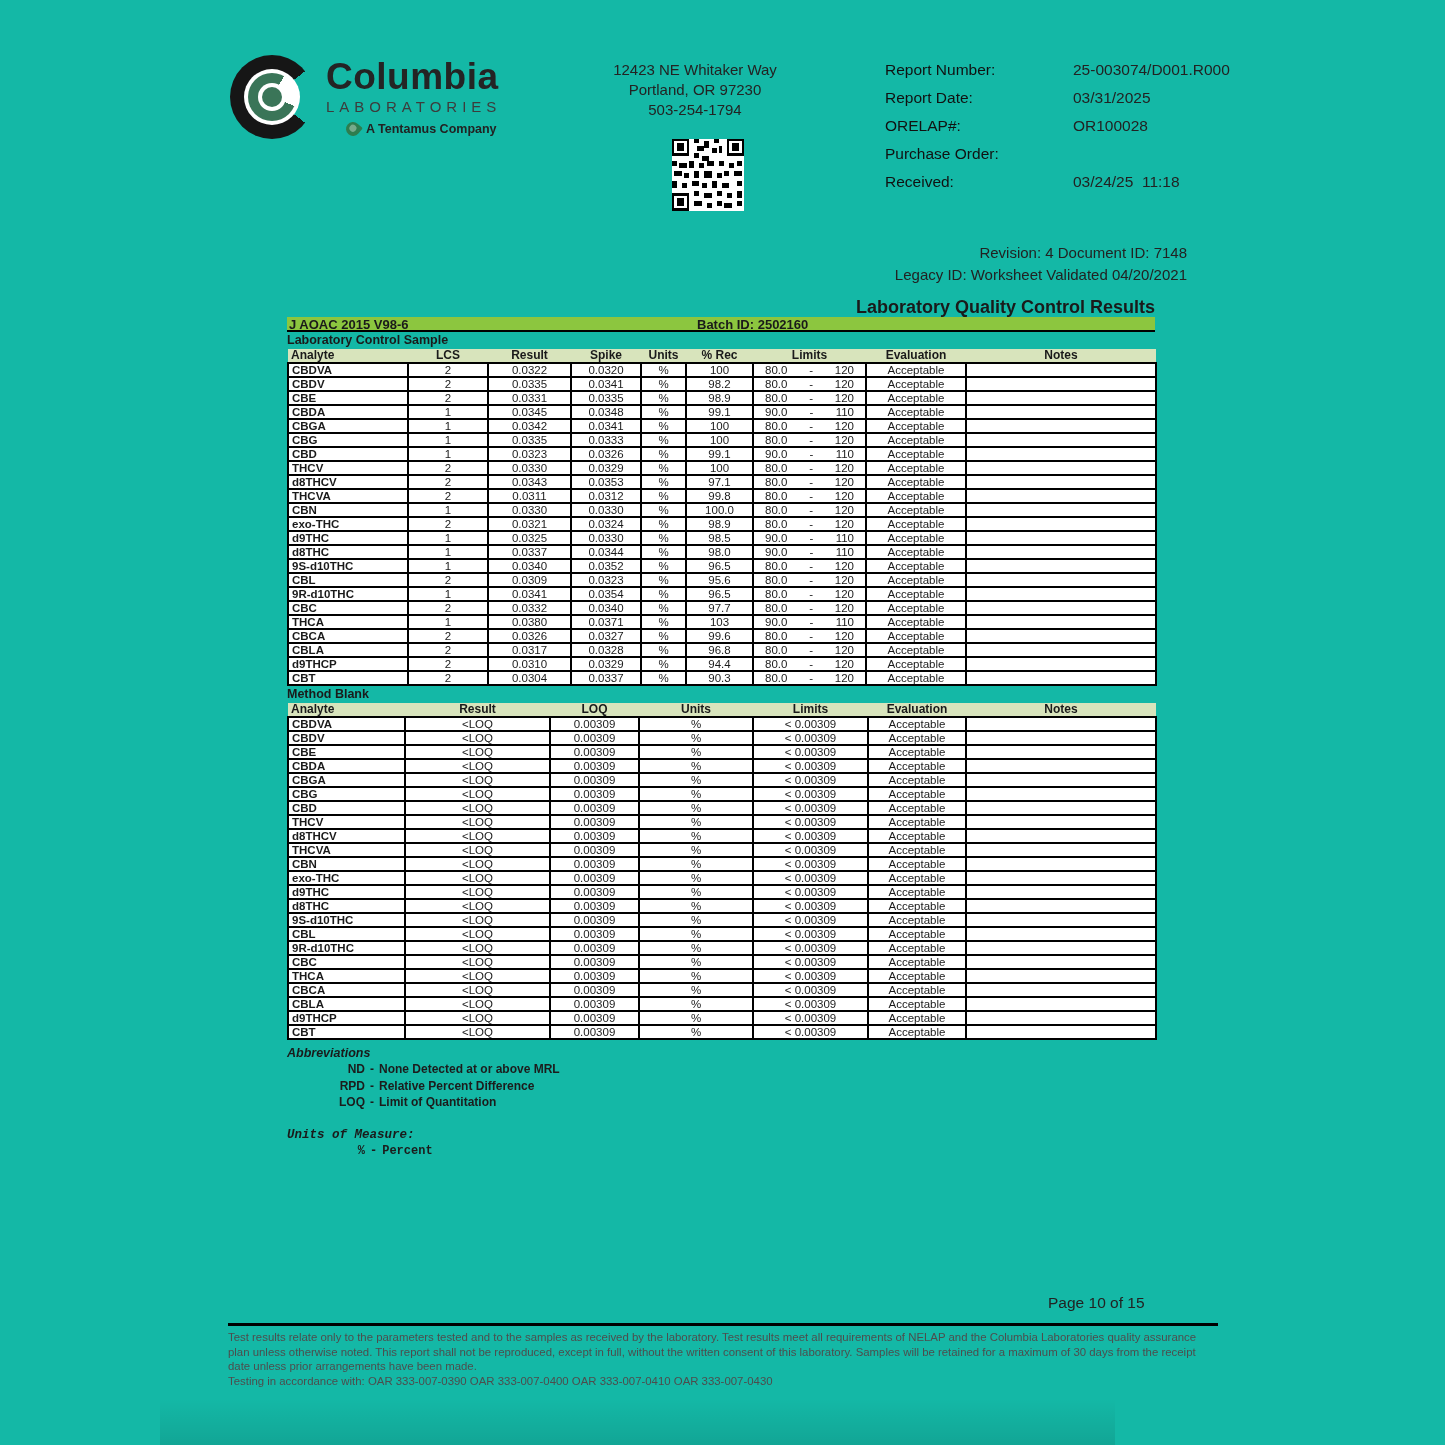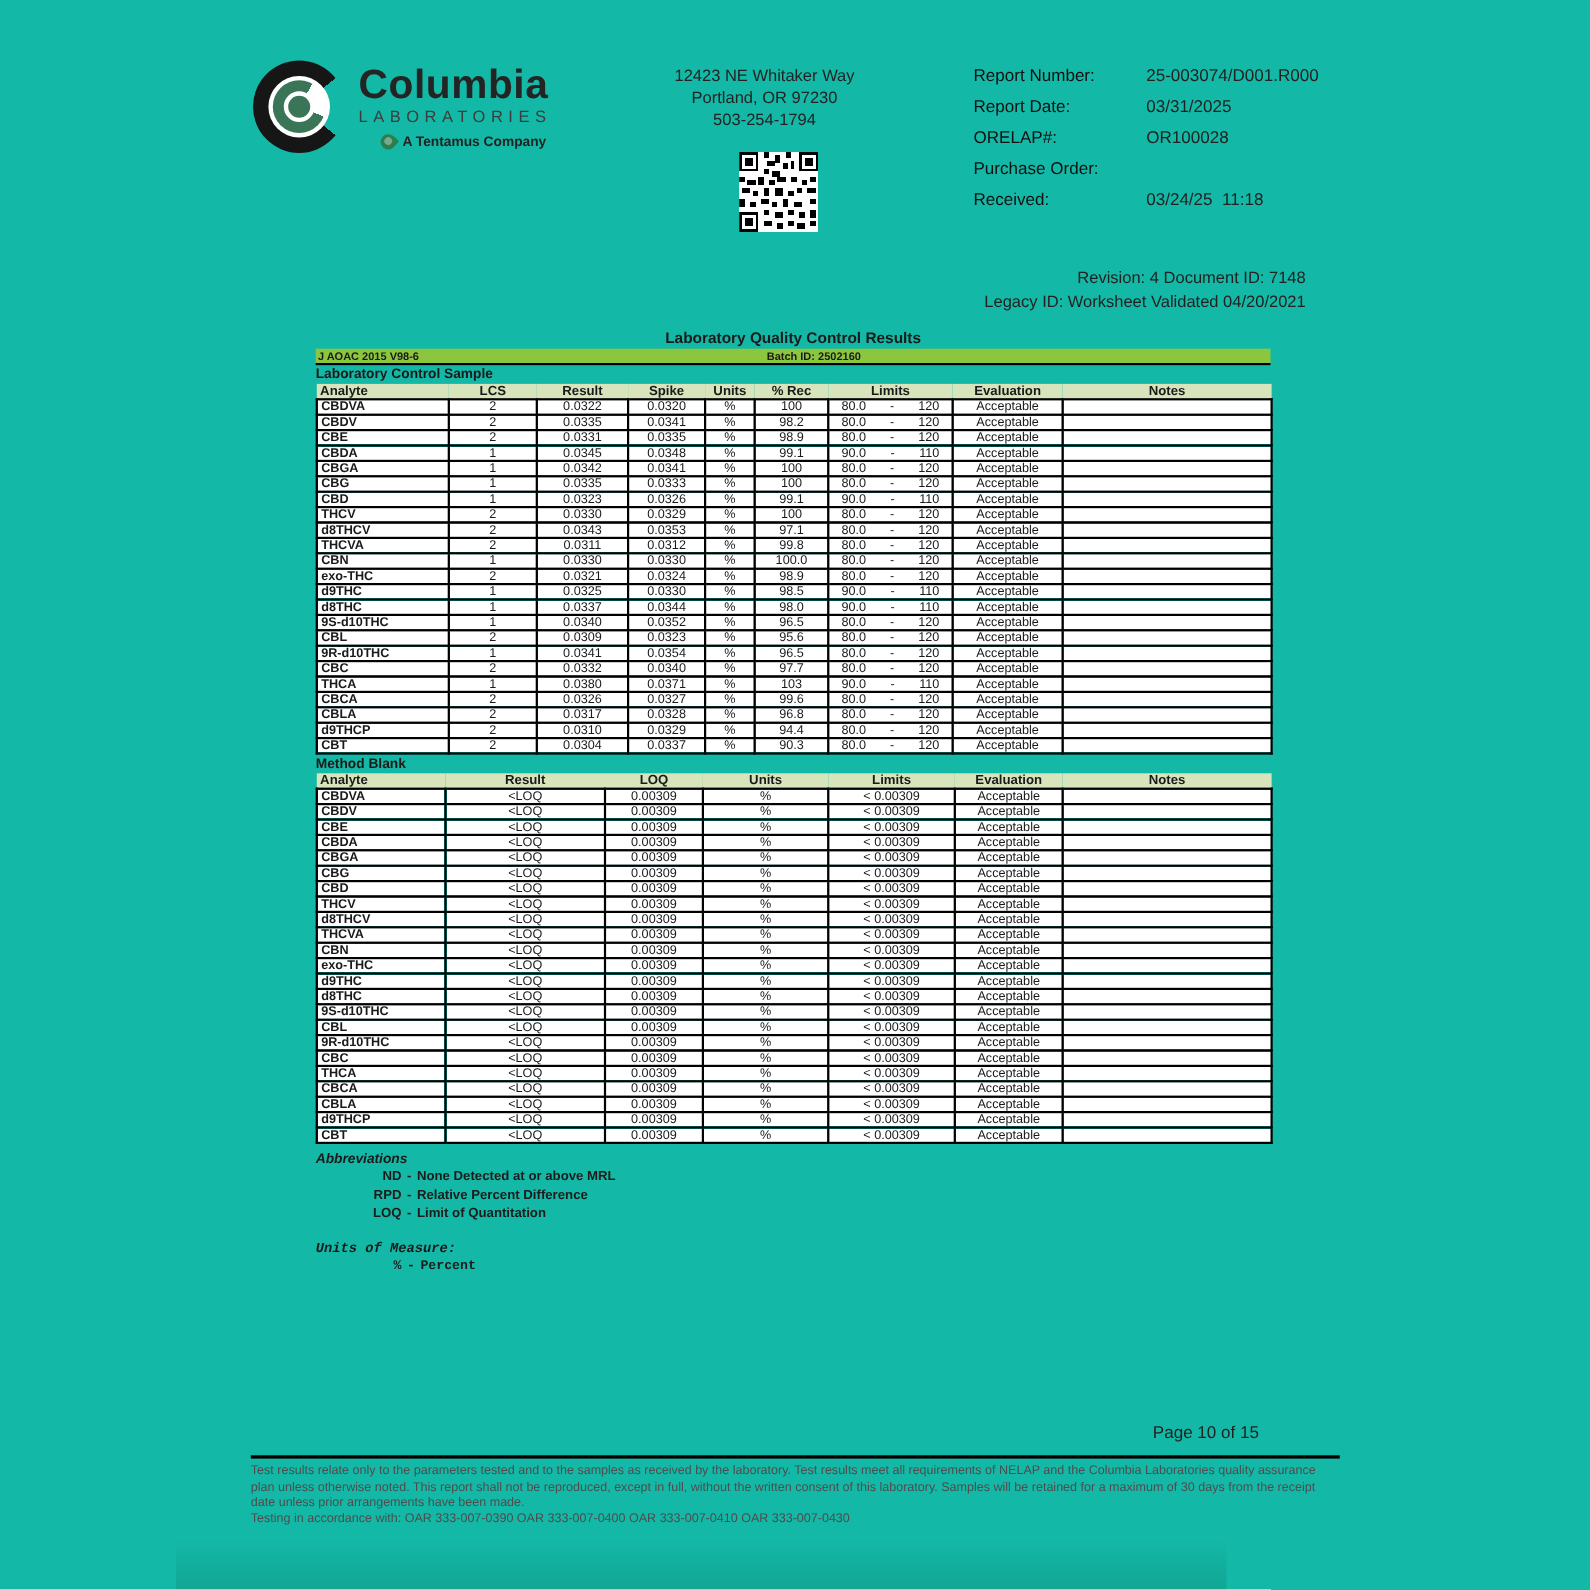--- a/index.html
+++ b/index.html
@@ -26,28 +26,28 @@
   .leaf::after{ content:""; position:absolute; left:3px; top:3px; width:7px; height:7px; border-radius:50%; background:#fff; opacity:.35; }
 
   .address { position:absolute; left:553px; top:60px; width:284px; text-align:center; font-size:15px; line-height:20px; color:#232323; }
 
   .qr { position:absolute; left:672px; top:137px; width:72px; height:75px; }
   .qr svg { width:100%; height:100%; shape-rendering:crispEdges; }
 
   .report { position:absolute; left:885px; top:61px; font-size:15.5px; }
   .report-row { display:flex; height:28px; }
   .report-label { width:157px; font-weight:normal; color:#111; }
-  .report-value { color:#222; white-space:pre; }
+  .report-value { color:#222; white-space:pre;margin-left:31px; }
 
   .revision { position:absolute; right:258px; top:242px; text-align:right; font-size:15px; line-height:22px; color:#222; }
 
   
   .main { position:absolute; left:287px; top:300px; width:868px; }
-  .qc-title { text-align:center; font-weight:bold; font-size:14px; line-height:15px; margin-bottom:2px; }
-  .method-bar { position:relative; height:15px; border-bottom:2.5px solid #000; font-weight:bold; font-size:10px; line-height:15px; }
+  .qc-title { text-align:right; font-weight:bold; font-size:18px; line-height:15px; margin-bottom:2px; }
+  .method-bar { position:relative; height:15px; border-bottom:2.5px solid #000; font-weight:bold; font-size:13px; line-height:15px; }
   .method-name { position:absolute; left:2px; top:0; }
   .batch-id { position:absolute; left:410px; top:0; }
   .section-label { font-weight:bold; font-size:12.5px; line-height:17px; }
 
   table.qc { border-collapse:collapse; table-layout:fixed; width:868px; }
   table.qc th { background:#D8E4BC; font-size:12px; font-weight:bold; height:14px; padding:0 3px; text-align:center; border:none; line-height:13px; }
   table.qc th.left { text-align:left; }
   table.qc td { border:2px solid #000; font-size:11.5px; height:14px; line-height:12px; padding:0 3px; text-align:center; background:#fff; overflow:hidden; white-space:nowrap; }
   table.qc td.analyte { text-align:left; font-weight:bold; }
   table.qc td.limits div { display:flex; justify-content:space-between; padding:0 8px; }

